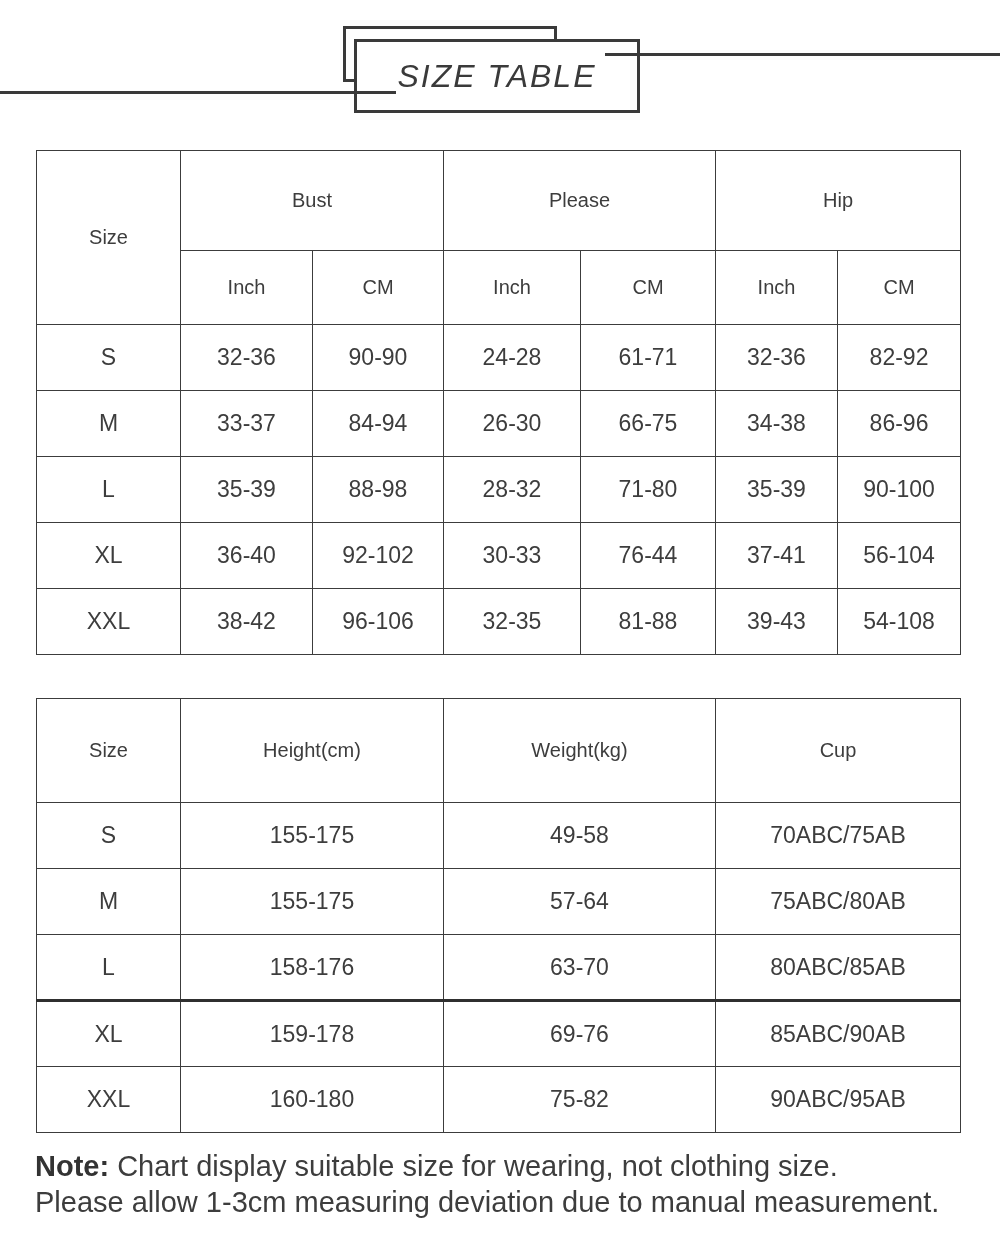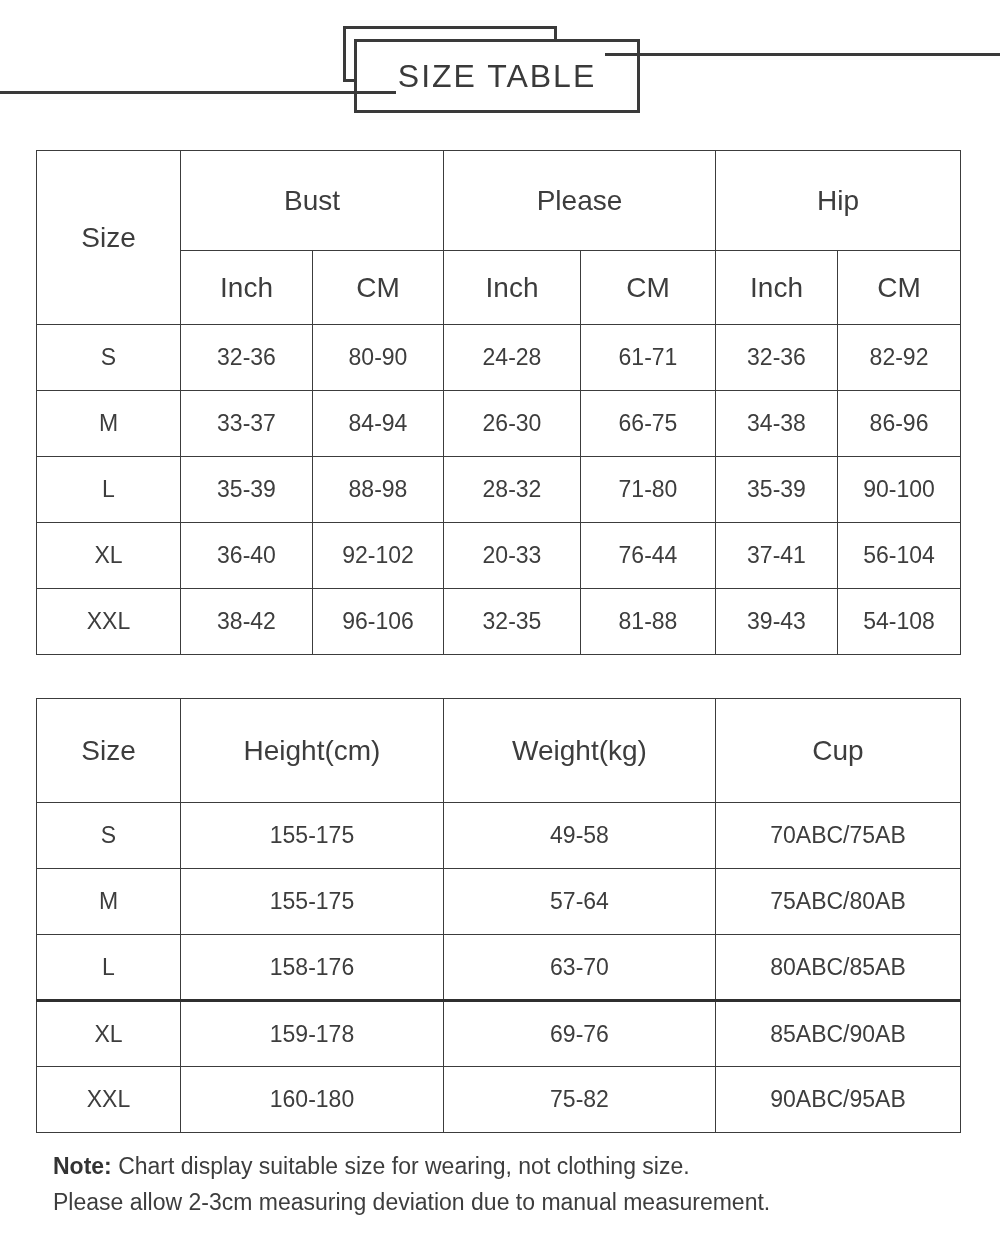--- a/index.html
+++ b/index.html
@@ -9,44 +9,44 @@
   
   .banner-back {
     position:absolute; left:343px; top:26px; width:214px; height:56px;
     border:3px solid #3a3a3a; box-sizing:border-box; background:#ffffff; z-index:1;
   }
   .banner-front {
     position:absolute; left:354px; top:39px; width:286px; height:74px;
     border:3px solid #3a3a3a; box-sizing:border-box; background:#ffffff; z-index:2;
     display:flex; align-items:center; justify-content:center;
   }
-  .banner-title { font-size:32px; letter-spacing:2px; color:#3a3a3a; white-space:nowrap; }
+  .banner-title { font-size:32px; letter-spacing:2px; color:#3a3a3a; white-space:nowrap;font-style:italic; }
   .line-left  { position:absolute; left:0;     top:91px; width:396px; height:3px; background:#3a3a3a; z-index:3; }
   .line-right { position:absolute; left:605px; top:53px; width:395px; height:3px; background:#3a3a3a; z-index:3; }
 
   
   table { position:absolute; border-collapse:collapse; table-layout:fixed; background:#ffffff; }
   td {
     border:1.5px solid #3c3c3c; text-align:center; vertical-align:middle;
     font-size:23px; color:#3d3d3d; padding:0; overflow:hidden;
   }
-  .hdr td, td.hdr { font-size:28px; }
+  .hdr td, td.hdr { font-size:20px; }
   #table1 { left:36px; top:150px; width:924px; }
   #table2 { left:36px; top:698px; width:924px; }
   #table1 tr.group-row { height:100px; }
   #table1 tr.unit-row  { height:74px; }
   #table1 tr.data-row  { height:66px; }
   #table2 tr.head-row  { height:104px; }
   #table2 tr.data-row  { height:66px; }
   #table2 tr.thick-top td { border-top:3px solid #2f2f2f; }
 
   
   .note {
     position:absolute; left:35px; top:1148px; width:940px;
-    font-size:23px; line-height:36px; color:#3d3d3d;margin-left:18px;
+    font-size:29px; line-height:36px; color:#3d3d3d;
   }
   .note b { font-weight:bold; color:#333333; }
 </style>
 </head>
 <body>
 
 <div class="canvas">
 
   <div class="banner-back"></div>
   <div class="line-left"></div>
@@ -76,21 +76,21 @@
         <td>Inch</td>
         <td>CM</td>
         <td>Inch</td>
         <td>CM</td>
         <td>Inch</td>
         <td>CM</td>
       </tr>
       <tr class="data-row">
         <td>S</td>
         <td>32-36</td>
-        <td>80-90</td>
+        <td>90-90</td>
         <td>24-28</td>
         <td>61-71</td>
         <td>32-36</td>
         <td>82-92</td>
       </tr>
       <tr class="data-row">
         <td>M</td>
         <td>33-37</td>
         <td>84-94</td>
         <td>26-30</td>
@@ -104,21 +104,21 @@
         <td>88-98</td>
         <td>28-32</td>
         <td>71-80</td>
         <td>35-39</td>
         <td>90-100</td>
       </tr>
       <tr class="data-row">
         <td>XL</td>
         <td>36-40</td>
         <td>92-102</td>
-        <td>20-33</td>
+        <td>30-33</td>
         <td>76-44</td>
         <td>37-41</td>
         <td>56-104</td>
       </tr>
       <tr class="data-row">
         <td>XXL</td>
         <td>38-42</td>
         <td>96-106</td>
         <td>32-35</td>
         <td>81-88</td>
@@ -170,16 +170,16 @@
         <td>XXL</td>
         <td>160-180</td>
         <td>75-82</td>
         <td>90ABC/95AB</td>
       </tr>
     </tbody>
   </table>
 
   <div class="note">
     <div><b>Note:</b><span> Chart display suitable size for wearing, not clothing size.</span></div>
-    <div>Please allow 2-3cm measuring deviation due to manual measurement.</div>
+    <div>Please allow 1-3cm measuring deviation due to manual measurement.</div>
   </div>
 
 </div>
 
 </body></html>

